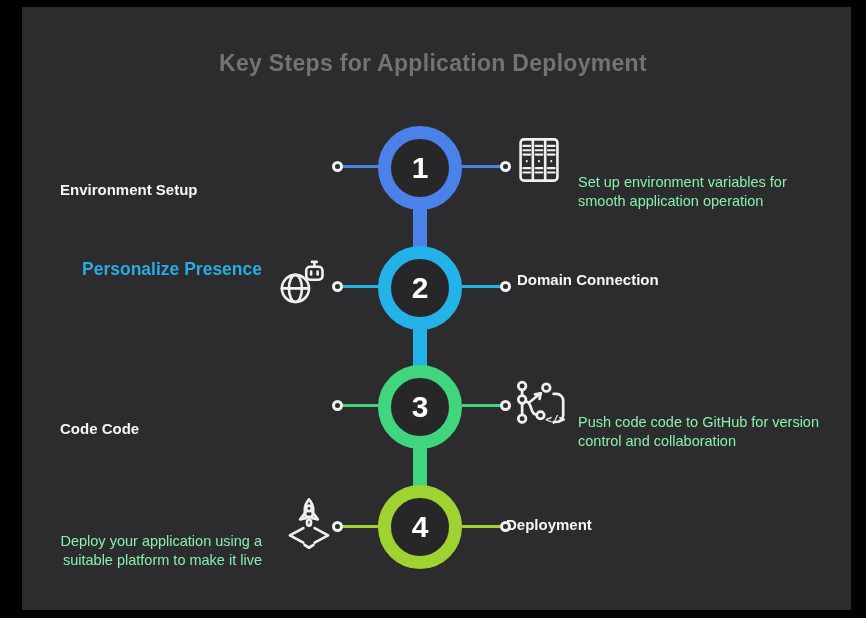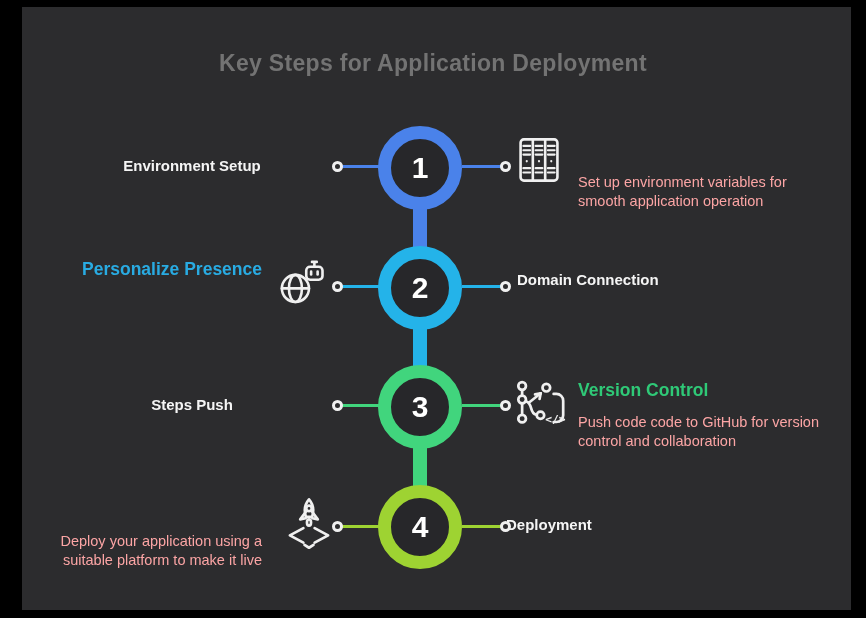--- a/index.html
+++ b/index.html
@@ -31,28 +31,28 @@
   
   .hline{position:absolute;height:3px;background:var(--c);z-index:1;}
   .endpoint{
     position:absolute;width:5px;height:5px;border-radius:50%;
     border:3px solid #f0f0f0;background:#2c2c2e;z-index:2;
   }
   
   .side-label{
     position:absolute;color:#f5f5f5;font-size:15px;font-weight:600;line-height:18px;
   }
-  .side-label.right-align{text-align:center;}
+  .side-label.right-align{text-align:left;margin-top:24px;}
   .step-heading{
     position:absolute;font-size:17.5px;font-weight:700;line-height:21px;
     color:var(--hc);
   }
   .step-heading.right-align{text-align:right;}
   .step-desc{
-    position:absolute;color:#fca5a5;font-size:14.5px;line-height:19px;font-weight:400;
+    position:absolute;color:#86efac;font-size:14.5px;line-height:19px;font-weight:400;
   }
   .step-desc.right-align{text-align:right;}
   .icon{position:absolute;z-index:2;}
   .icon svg{display:block;stroke:#f0f0f0;fill:none;stroke-width:2.4;
     stroke-linecap:round;stroke-linejoin:round;}
   .icon svg text{stroke:none;fill:#f0f0f0;}
 </style>
 </head>
 <body>
 
@@ -124,21 +124,21 @@
   <div class="hline" style="left: 341px; top: 285px; width: 38px; --c: #24b3e9; --hc: #29abe2;"></div>
 
   <div class="big-circle" style="top: 246px; --c: #24b3e9; --hc: #29abe2;">
     <span class="num">2</span>
   </div>
 
   <div class="hline" style="left: 462px; top: 285px; width: 39px; --c: #24b3e9; --hc: #29abe2;"></div>
   <div class="endpoint" style="left:500px;top:281px;"></div>
   <div class="side-label" style="left:517px;top:271px;text-align:center;">Domain Connection</div>
 
-  <div class="side-label right-align" style="left:60px;width:264px;top:396px;">Steps Push</div>
+  <div class="side-label right-align" style="left:60px;width:264px;top:396px;">Code Code</div>
   <div class="endpoint" style="left:332px;top:400px;"></div>
   <div class="hline" style="left: 341px; top: 404px; width: 38px; --c: #41d57d; --hc: #2fc977;"></div>
 
   <div class="big-circle" style="top: 365px; --c: #41d57d; --hc: #2fc977;">
     <span class="num">3</span>
   </div>
 
   <div class="hline" style="left: 462px; top: 404px; width: 39px; --c: #41d57d; --hc: #2fc977;"></div>
   <div class="endpoint" style="left:500px;top:400px;"></div>
 
@@ -152,21 +152,20 @@
       <path d="M12.4,21.5 C19,23.5 15,32 21.5,33.6"></path>
       <circle cx="25.3" cy="34" r="3.3"></circle>
       <path d="M15.5,22.5 L25.5,14.5"></path>
       <path d="M25.5,14.5 l-5,1"></path>
       <path d="M25.5,14.5 l-1,5"></path>
       <circle cx="30.5" cy="9.5" r="3.4"></circle>
       <path d="M37,15 h2.5 a6,6 0 0 1 6,6 v13 a6,6 0 0 1 -6,6 h-2.5"></path>
       <text x="29.5" y="41" font-size="10" font-family="'DejaVu Sans Mono',monospace" font-weight="bold">&lt;/&gt;</text>
     </svg>
   </div>
-  <div class="step-heading" style="left: 578px; top: 380px; --c: #41d57d; --hc: #2fc977;">Version Control</div>
   <div class="step-desc" style="left:578px;top:413px;width:245px;">Push code code to GitHub for version control and collaboration</div>
 
   <div class="step-desc right-align" style="left:37px;width:225px;top:532px;">Deploy your application using a suitable platform to make it live</div>
 
   <div class="icon" style="left:282px;top:496px;">
     <svg width="54" height="54" viewBox="0 0 48 48">
       <path d="M24,3 C27.5,7 28.5,13 26.8,18.5 L21.2,18.5 C19.5,13 20.5,7 24,3 Z"></path>
       <circle cx="24" cy="11" r="2.4"></circle>
       <path d="M21.2,14 L16.2,20.8 L21,19.8"></path>
       <path d="M26.8,14 L31.8,20.8 L27,19.8"></path>

